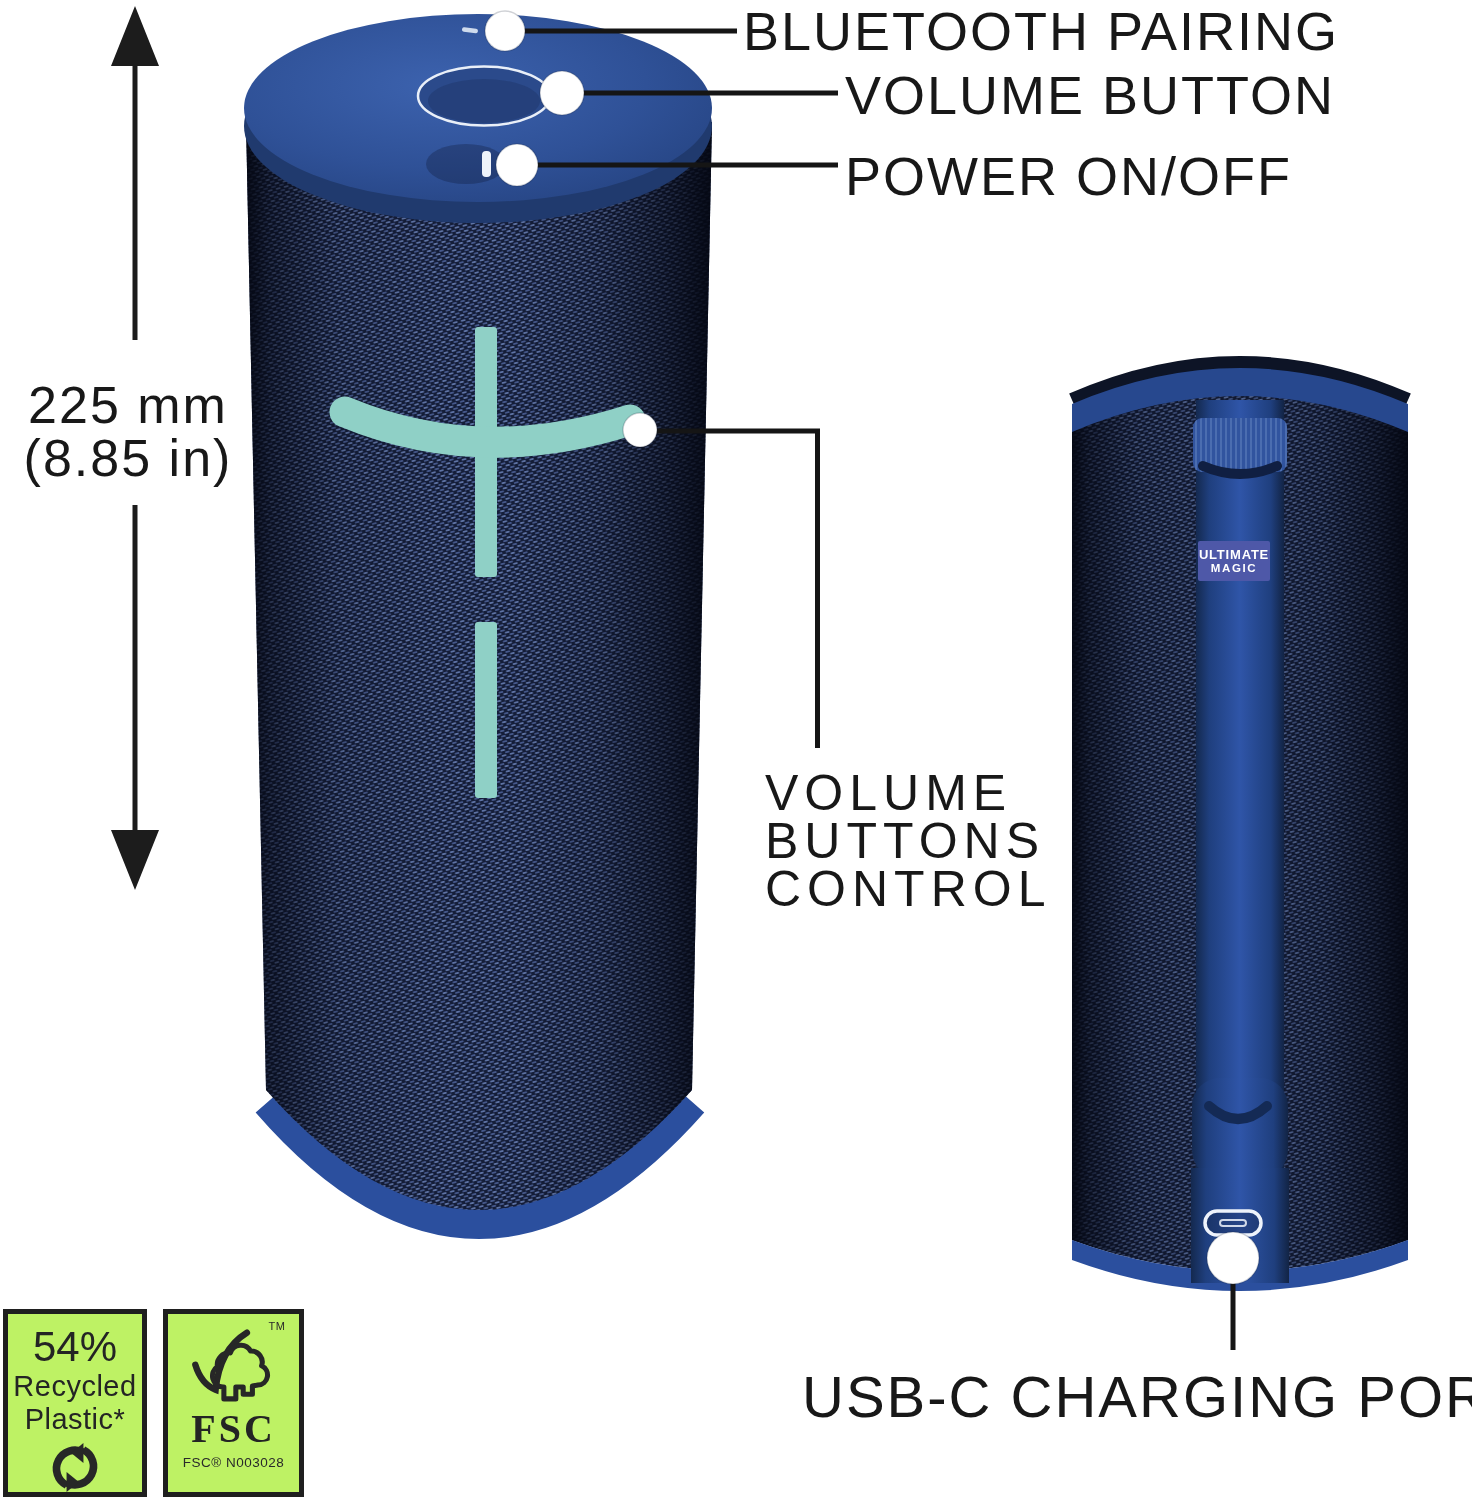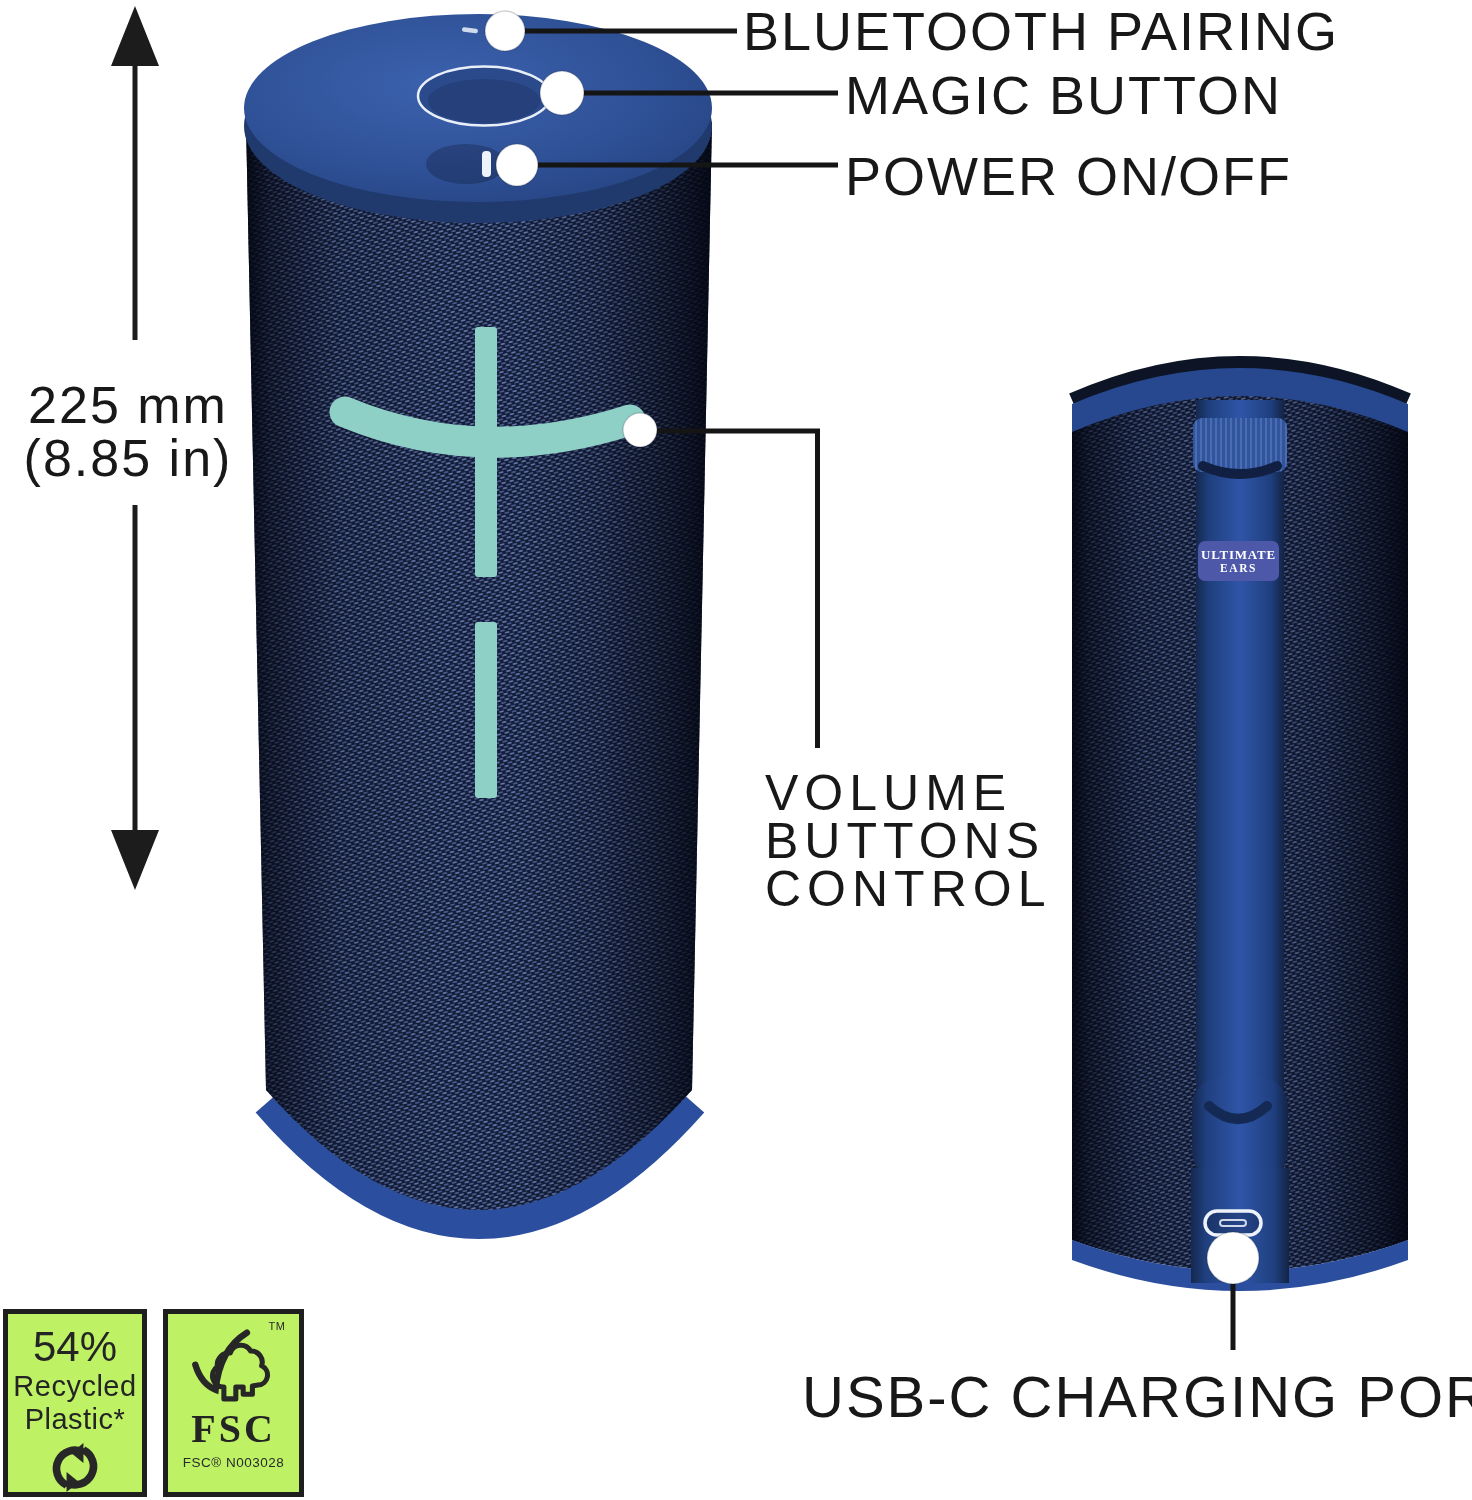--- a/index.html
+++ b/index.html
@@ -18,23 +18,23 @@
   .lbl-usb{left:802px;top:1368px;font-size:58px;}
   .lbl-volume{
     position:absolute;z-index:3;left:765px;top:769px;font-size:50px;font-weight:300;
     letter-spacing:6px;line-height:48px;color:#181818;white-space:nowrap;
   }
   .dim-text{
     position:absolute;z-index:3;left:0;top:379px;width:238px;text-align:center;
     font-size:52px;font-weight:300;letter-spacing:2px;line-height:53px;color:#181818;padding-left:9px;
   }
   .brand-badge{
-    position:absolute;z-index:3;left:1198px;top:541px;width:81px;height:40px;
-    background:#4e58a8;border-radius:7px;display:flex;flex-direction:column;
-    align-items:center;justify-content:center;color:#ffffff;font-family:Liberation Serif, serif;
+    position:absolute;z-index:3;left:1198px;top:541px;width:72px;height:40px;
+    background:#4e58a8;border-radius:2px;display:flex;flex-direction:column;
+    align-items:center;justify-content:center;color:#ffffff;
   }
   .brand-badge .l1{font-size:13px;font-weight:bold;letter-spacing:0.8px;line-height:15px;}
   .brand-badge .l2{font-size:11.5px;font-weight:bold;letter-spacing:1.6px;line-height:13px;}
   .eco-box{
     position:absolute;z-index:3;top:1309px;border:5px solid #1f1f1f;background:#bef264;
     box-sizing:border-box;display:flex;flex-direction:column;align-items:center;
   }
   .eco-box.recycled{left:3px;width:144px;height:188px;}
   .eco-box.fsc{left:163px;width:141px;height:188px;}
   .eco-box .pct{font-size:42px;line-height:46px;margin-top:10px;color:#242424;font-weight:500;}
@@ -147,39 +147,39 @@
     <g fill="#ffffff" stroke="rgba(20,30,50,0.2)" stroke-width="1.5">
       <circle cx="505" cy="31" r="20"></circle>
       <circle cx="562" cy="93" r="22"></circle>
       <circle cx="517" cy="165" r="21"></circle>
       <circle cx="640" cy="430" r="17"></circle>
       <circle cx="1233" cy="1258" r="26"></circle>
     </g>
   </svg>
 
   <div class="lbl lbl-bt">BLUETOOTH PAIRING</div>
-  <div class="lbl lbl-magic">MAGIC BUTTON</div>
+  <div class="lbl lbl-magic">VOLUME BUTTON</div>
   <div class="lbl lbl-power">POWER ON/OFF</div>
 
   <div class="dim-text">
     <div>225 mm</div>
     <div>(8.85 in)</div>
   </div>
 
   <div class="lbl-volume">
     <div>VOLUME</div>
     <div>BUTTONS</div>
     <div>CONTROL</div>
   </div>
 
   <div class="lbl lbl-usb">USB-C CHARGING PORT</div>
 
   <div class="brand-badge">
     <div class="l1">ULTIMATE</div>
-    <div class="l2">EARS</div>
+    <div class="l2">MAGIC</div>
   </div>
 
   <div class="eco-box recycled">
     <div class="pct">54%</div>
     <div class="ln">Recycled</div>
     <div class="ln">Plastic*</div>
     <svg class="recycle-svg" width="82" height="64" viewBox="0 0 82 64">
       <g fill="none" stroke="#272727" stroke-width="10">
         <path d="M30,55 A24,24 0 1 1 52,12"></path>
         <path d="M52,9 A24,24 0 1 1 30,52"></path>

